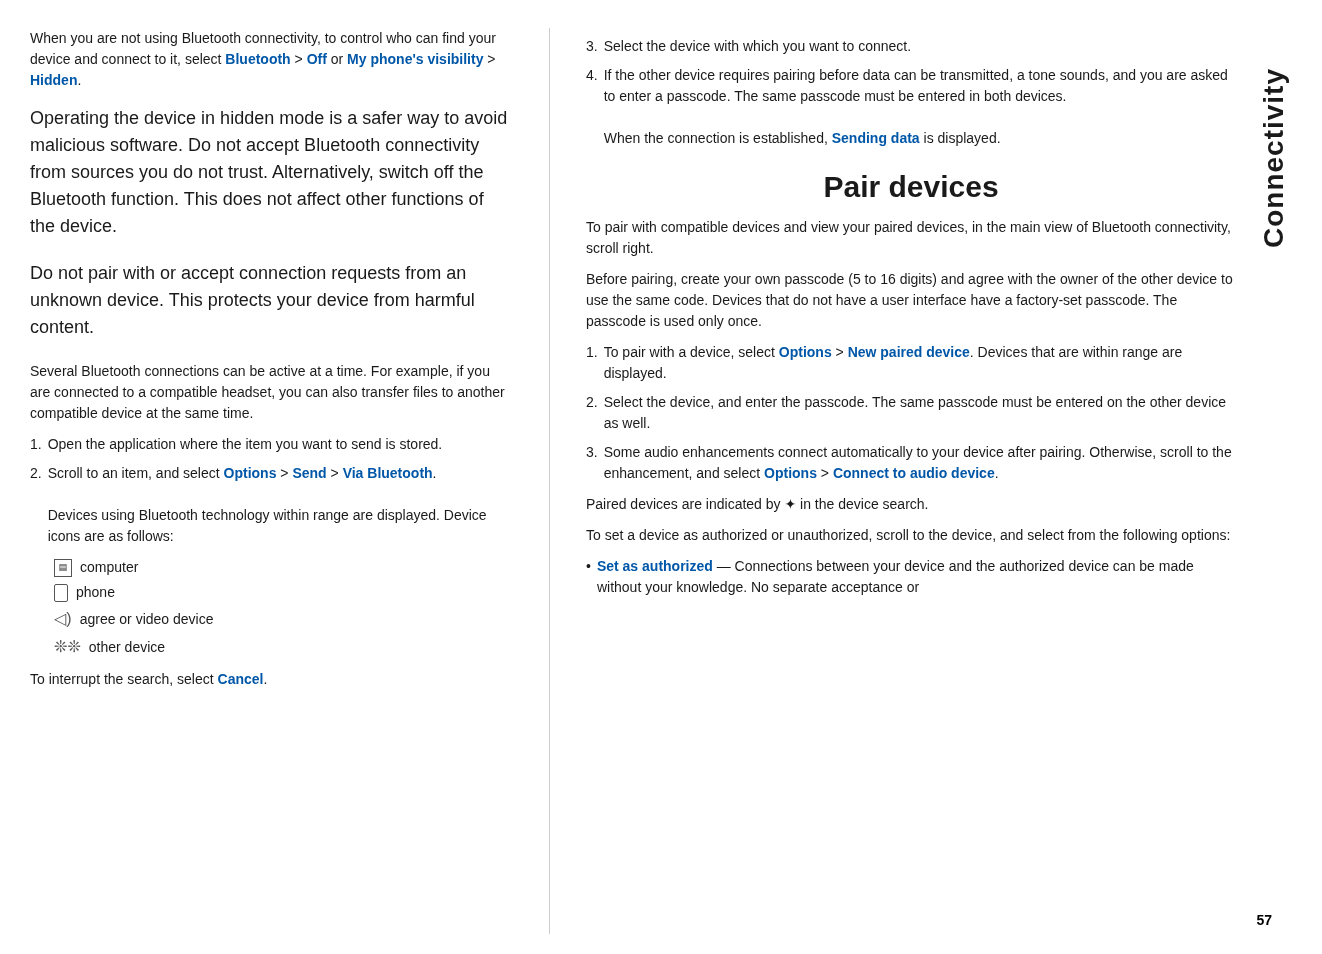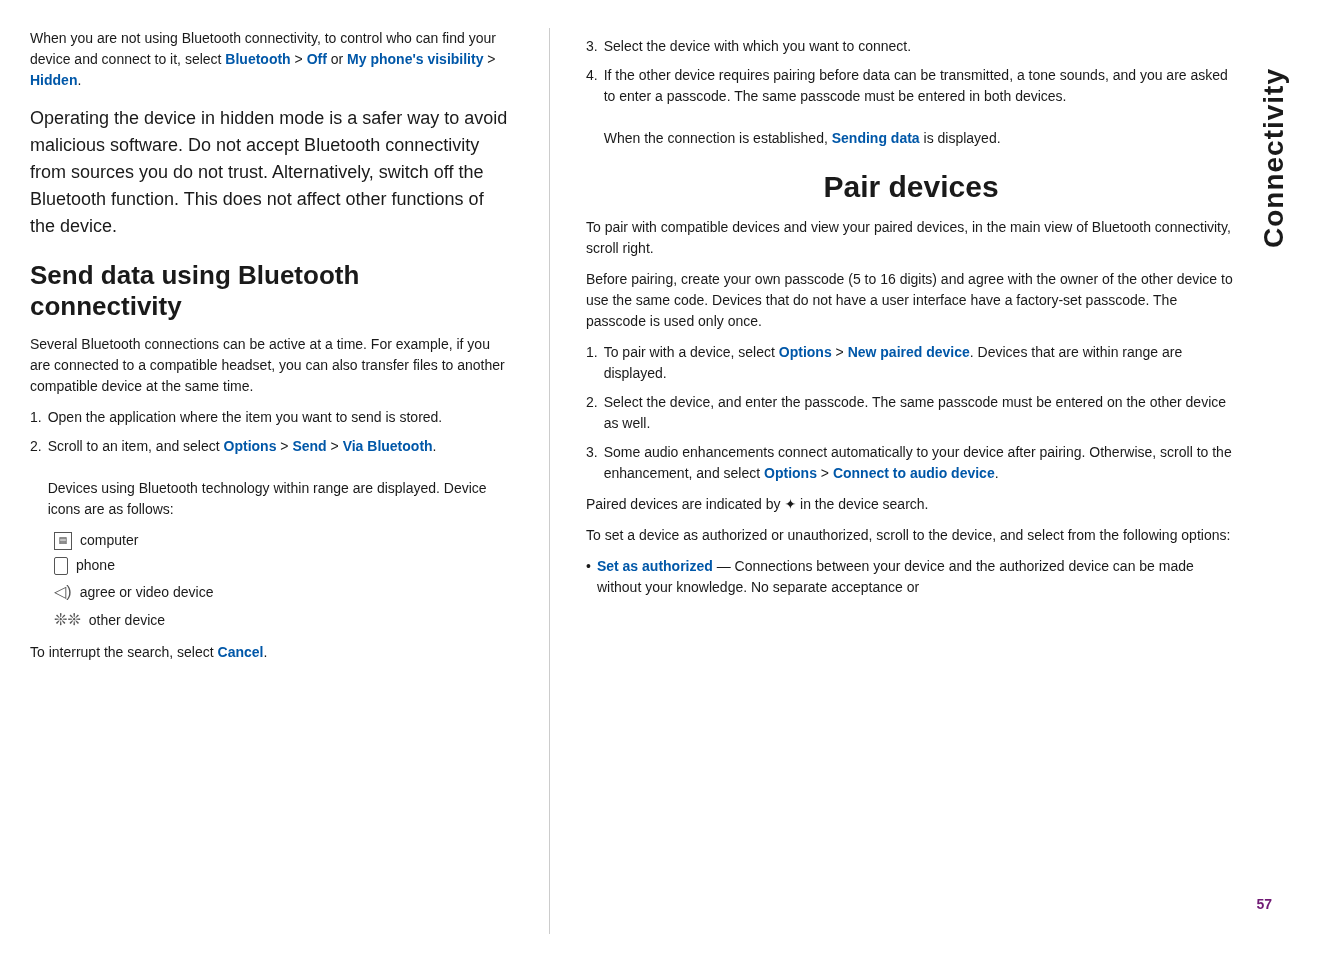--- a/index.html
+++ b/index.html
@@ -151,25 +151,25 @@
     .icon-other {
       display: inline-flex;
       align-items: center;
       flex-shrink: 0;
       font-size: 16px;
       color: #555;
     }
 
     .page-number {
       position: absolute;
-      bottom: 40px;
+      bottom: 24px;
       right: 50px;
       font-size: 14px;
       font-weight: bold;
-      color: #701a75;
+      color: #000000;
     }
 
     .right-intro-text {
       font-size: 14px;
       line-height: 1.5;
       margin-bottom: 10px;
     }
   </style>
 </head>
 <body>
@@ -184,22 +184,22 @@
       <span> &gt; </span>
       <a class="link-blue">Off</a>
       <span> or </span>
       <a class="link-blue">My phone's visibility</a>
       <span> &gt; </span>
       <a class="link-blue">Hidden</a><span>.</span>
     </p>
 
     <p class="intro-text-2">Operating the device in hidden mode is a safer way to avoid malicious software. Do not accept Bluetooth connectivity from sources you do not trust. Alternatively, switch off the Bluetooth function. This does not affect other functions of the device.</p>
 
-
-    <h2 class="section-title">Send data using Bluetooth connectivity</h2>
+    <p class="intro-text-2">Do not pair with or accept connection requests from an unknown device. This protects your device from harmful content.</p>
+
 
     <p class="para">Several Bluetooth connections can be active at a time. For example, if you are connected to a compatible headset, you can also transfer files to another compatible device at the same time.</p>
 
     <ol class="numbered-list">
       <li>
         <span class="num">1.</span>
         <span>Open the application where the item you want to send is stored.</span>
       </li>
       <li>
         <span class="num">2.</span>

